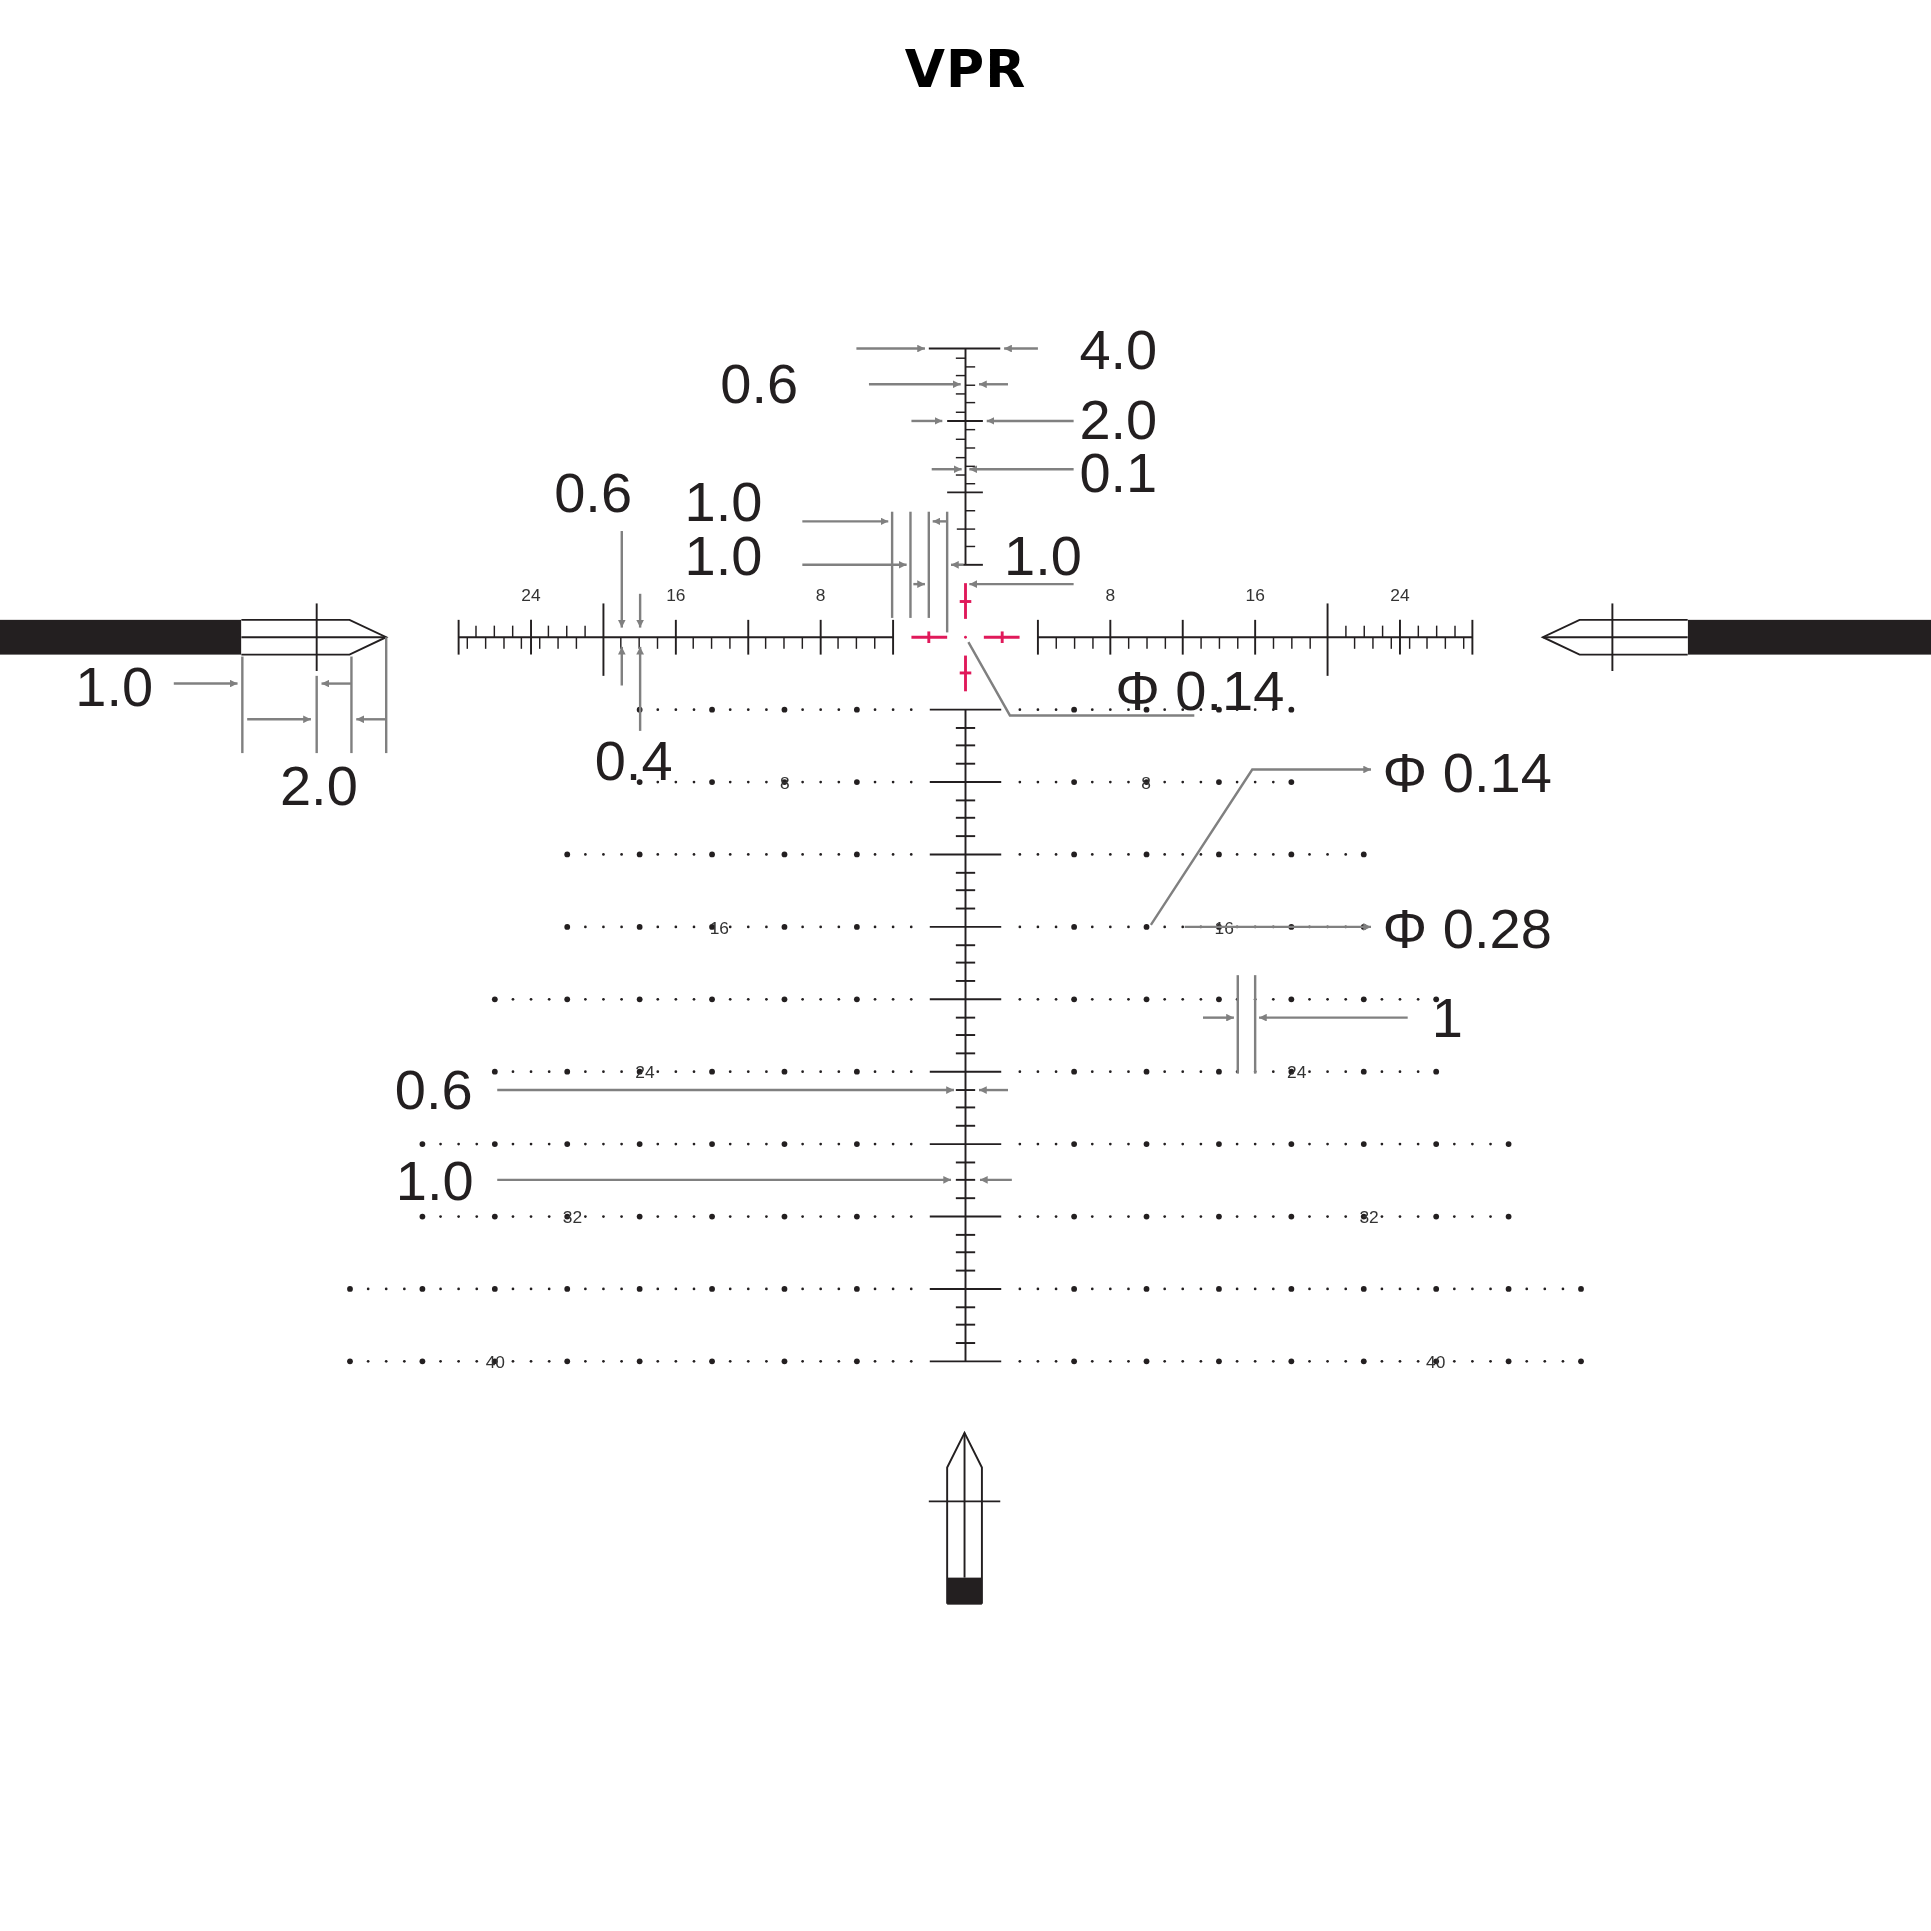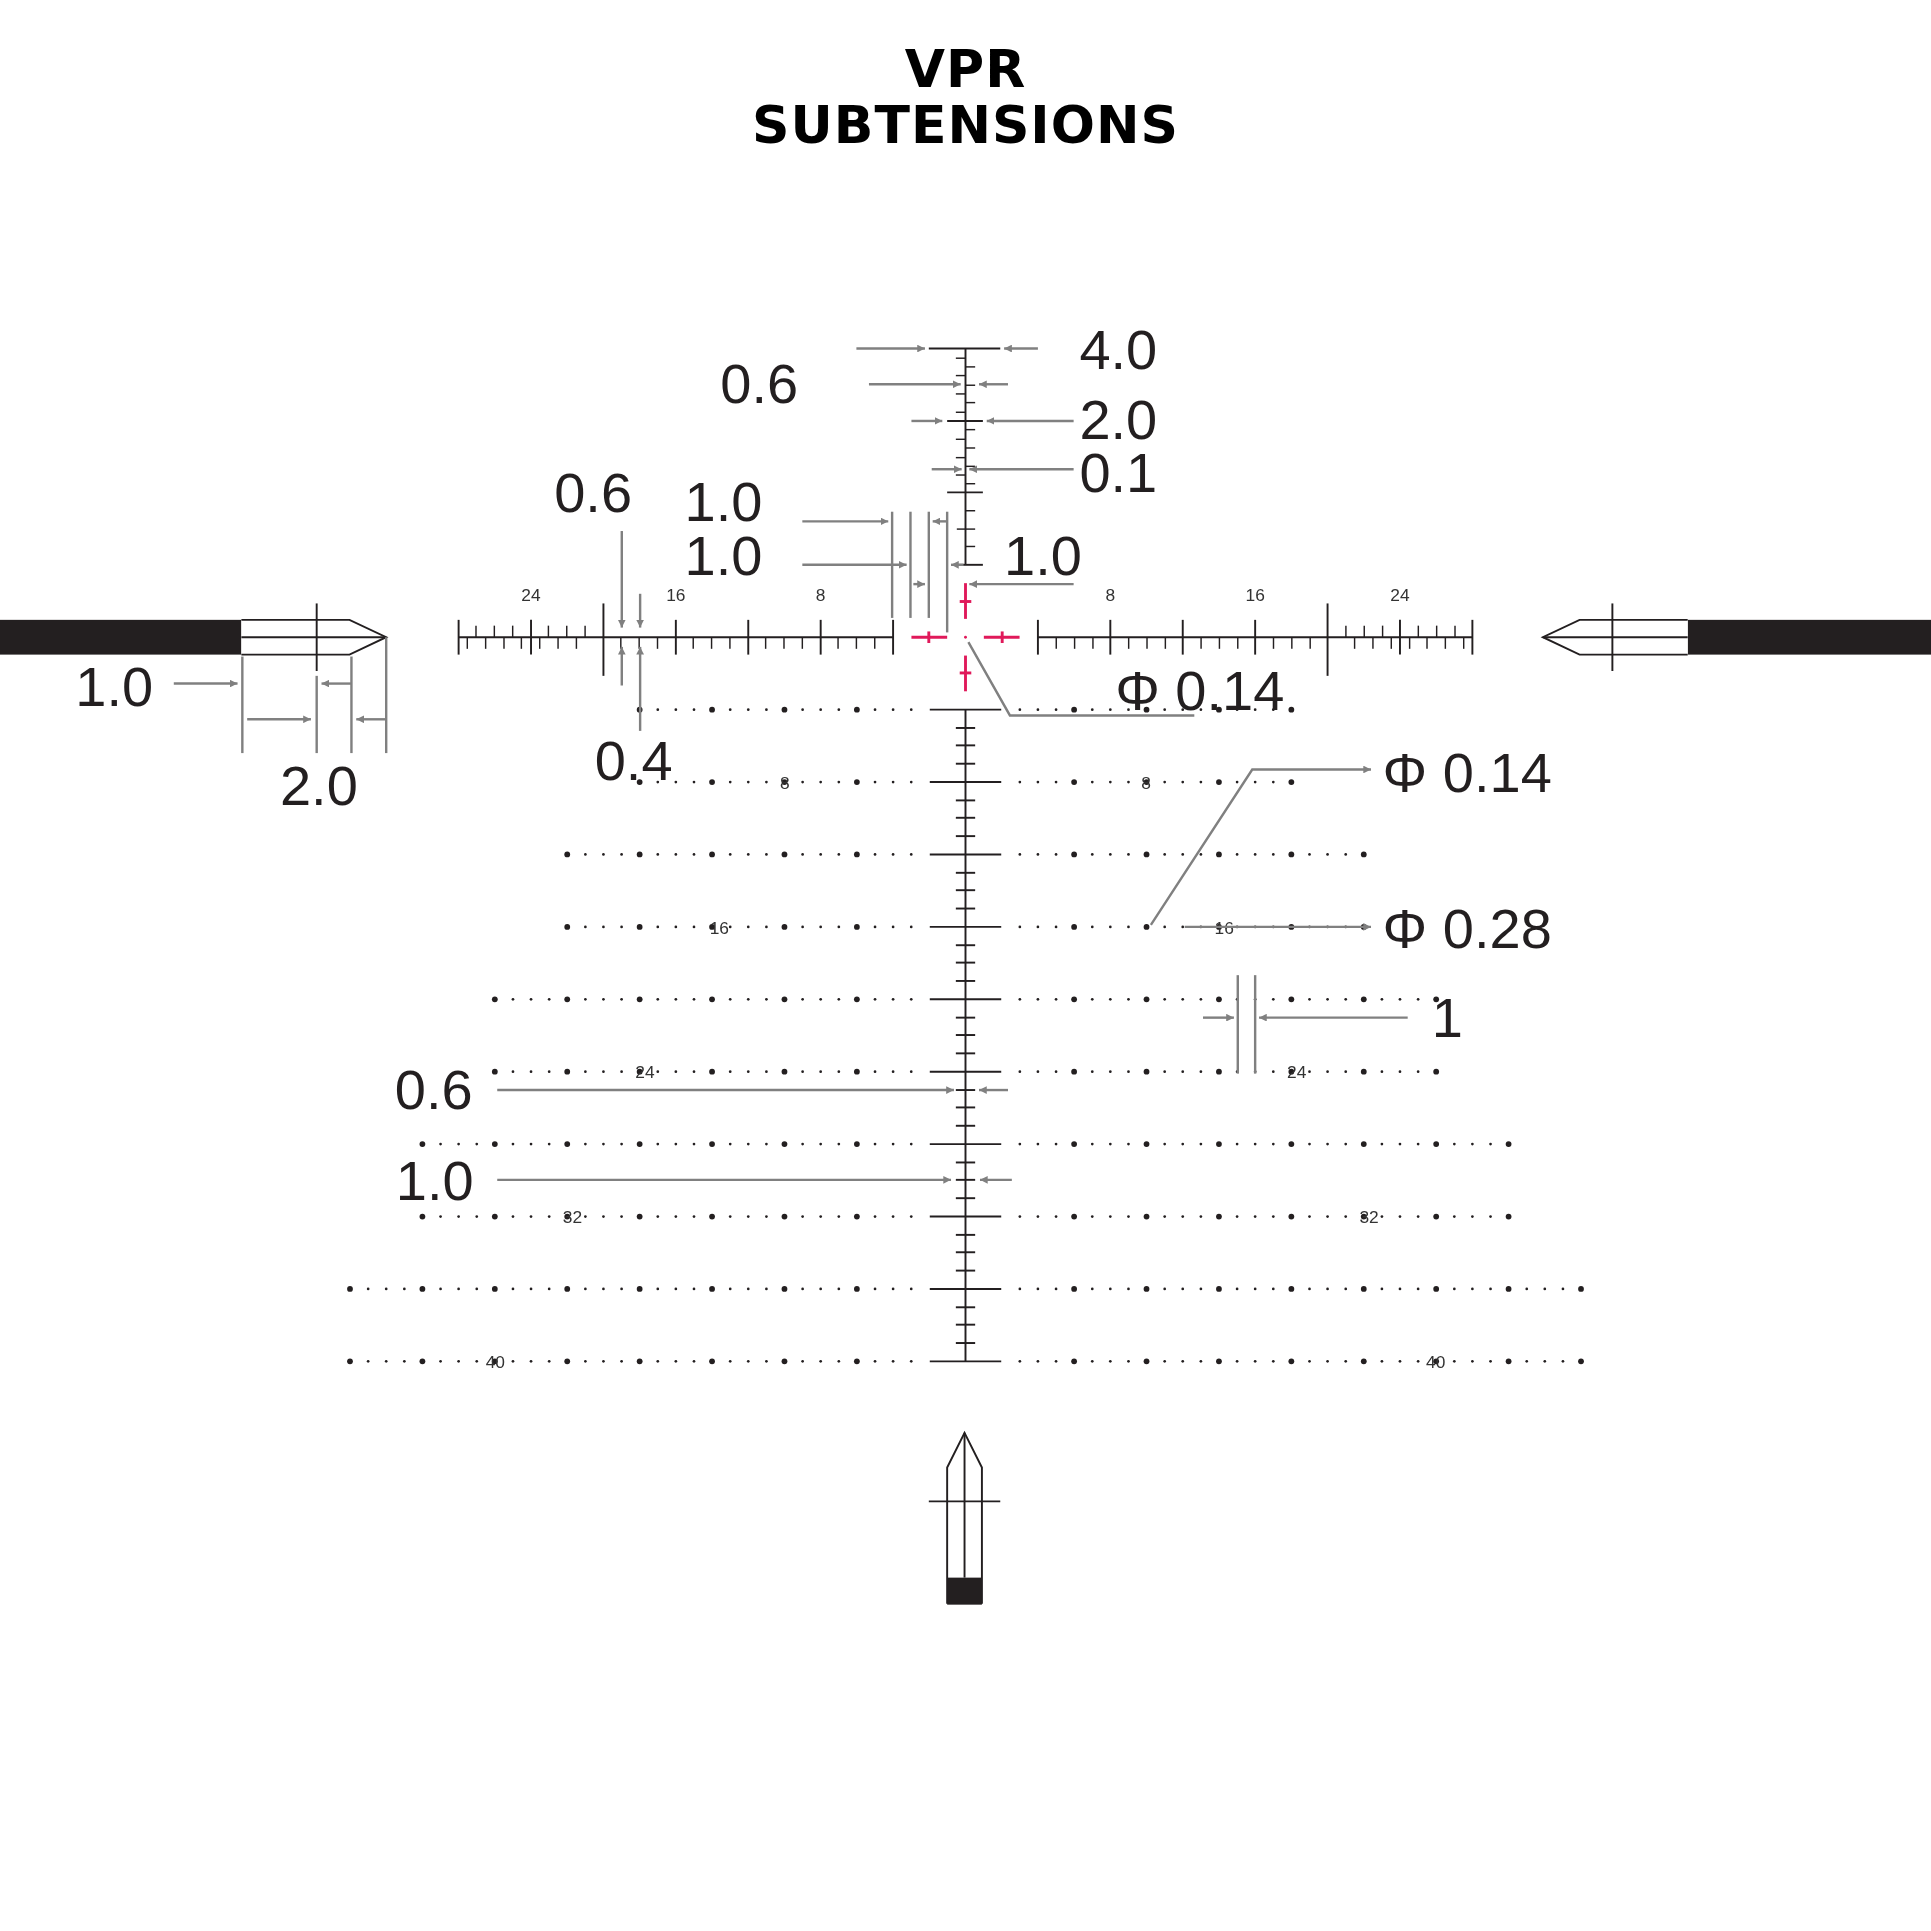--- a/index.html
+++ b/index.html
@@ -9,21 +9,20 @@
   svg { position:absolute; left:0; top:0; }
   .lbl { font-family:"Liberation Sans", sans-serif; fill:#231f20; }
   .big { font-size:58px; }
   .small { font-size:18px; fill:#333; }
 </style>
 </head>
 <body>
 
 <div class="title">
   <div>VPR</div>
-  <div>SUBTENSIONS</div>
 </div>
 
 <svg width="1931" height="1931" viewBox="0 0 2000 2000">
   <defs>
     <marker id="arr" viewBox="0 0 10 10" refX="10" refY="5" markerWidth="8" markerHeight="8" orient="auto-start-reverse" markerUnits="userSpaceOnUse">
       <path d="M0,0 L10,5 L0,10 z" fill="#808080"></path>
     </marker>
   </defs>
 
   <g>

